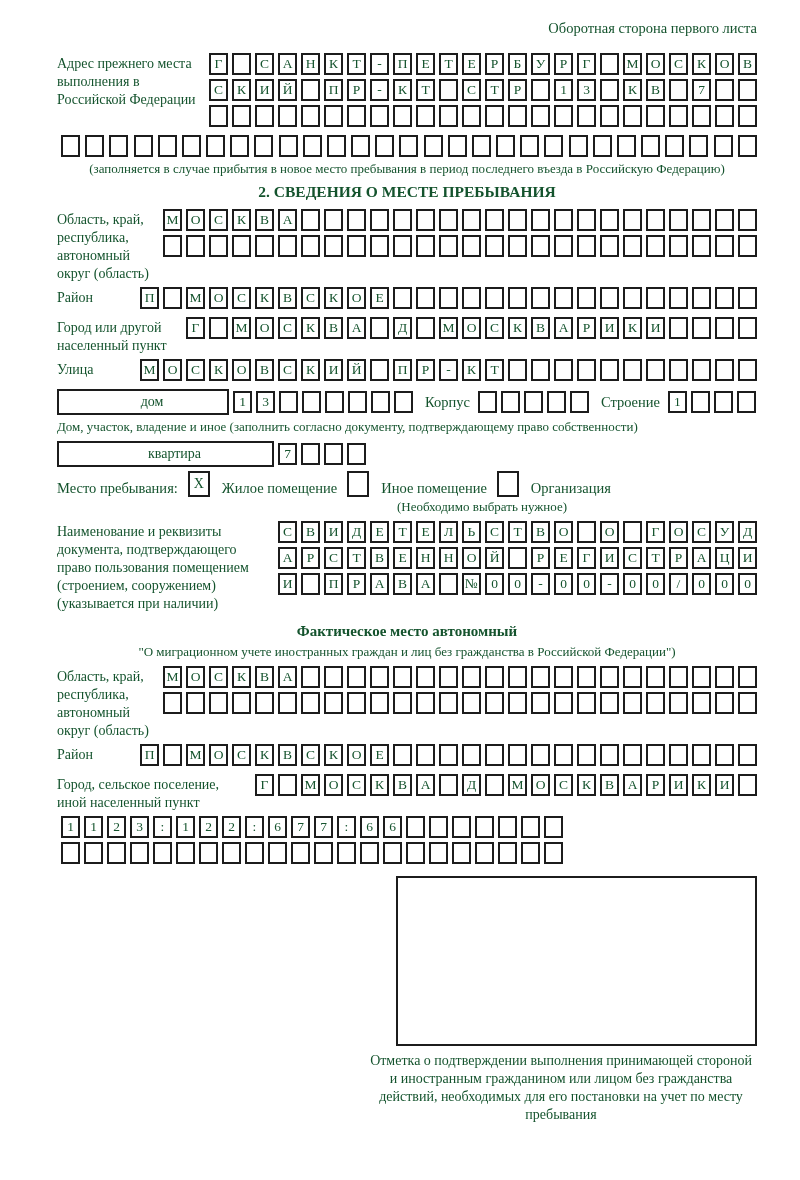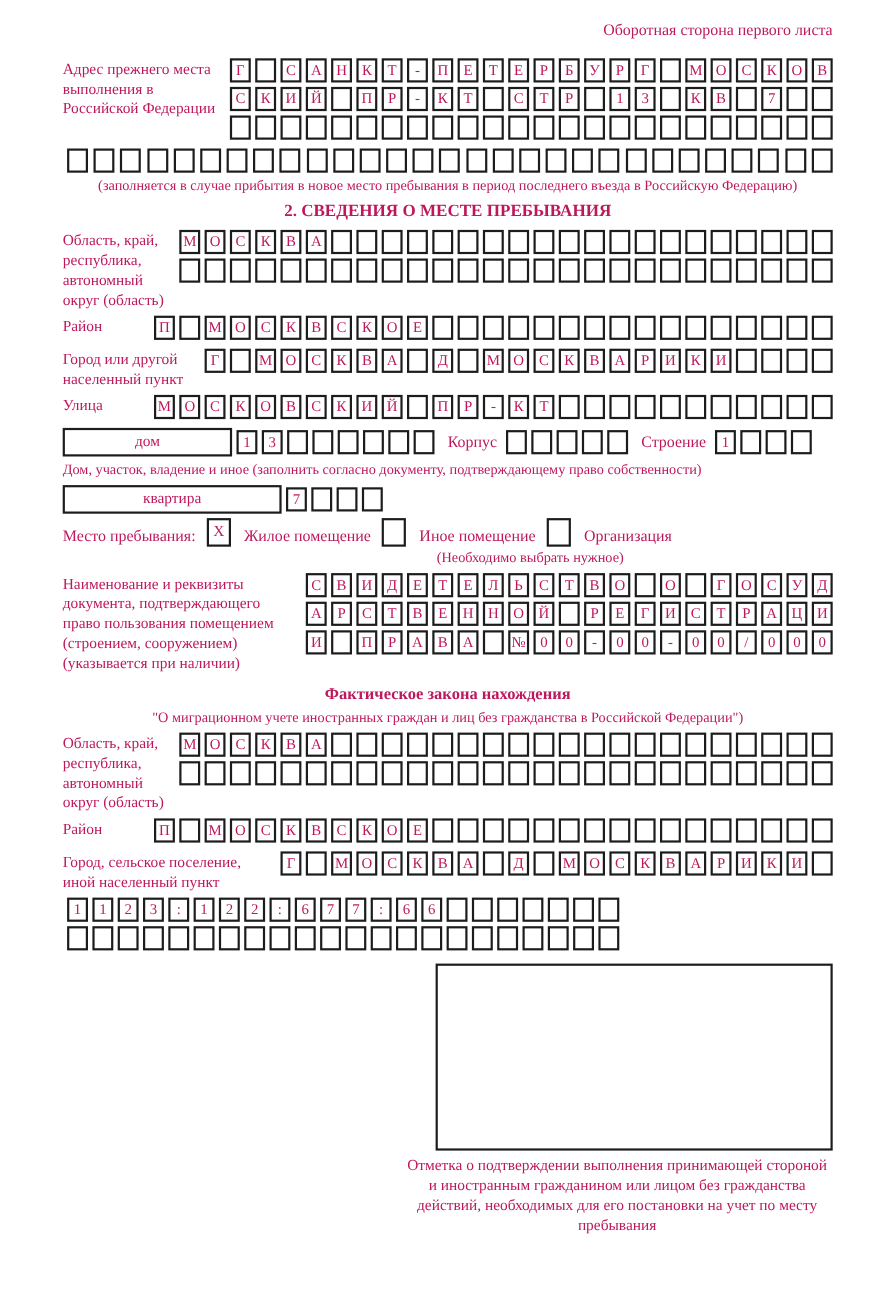--- a/index.html
+++ b/index.html
@@ -1,19 +1,19 @@
 <!DOCTYPE html>
 <html><head>
 <meta charset="utf-8">
 <style>
   html,body { margin:0; padding:0; background:#fff; }
   .page {
     width:800px; height:1180px; margin:0 auto; background:#fff;
     box-sizing:border-box; padding:20px 43px 0 57px;
-    font-family:"Liberation Serif","DejaVu Serif",serif; color:#be185d;
+    font-family:"Liberation Serif","DejaVu Serif",serif; color:#14532d;
     overflow:hidden; position:relative;
   }
   .header-note { text-align:right; font-size:14.5px; margin-bottom:16px; }
 
   .cell {
     flex:none; width:15px; height:18px; border:2px solid #1c1c1c;
     margin-left:4px; display:flex; align-items:center; justify-content:center;
     font-size:13.5px; line-height:1; background:#fff;
   }
   .crow { display:flex; justify-content:flex-end; margin-bottom:4px; }
@@ -24,21 +24,21 @@
   .frows { display:flex; flex-direction:column; }
 
   .note { font-size:13px; text-align:center; margin:0 0 6px; }
   .note-left { font-size:13px; text-align:left; margin:0 0 6px; }
   .sec-title { font-size:15.5px; font-weight:bold; text-align:center; margin:2px 0 8px; }
   .sub-title { font-size:15px; font-weight:bold; text-align:center; margin:10px 0 4px; }
 
   .house-row { display:flex; align-items:center; margin:2px 0 4px; }
   .wide-box {
     border:2px solid #1c1c1c; height:22px; display:flex; align-items:center;
-    justify-content:center; font-size:14px; flex:none; background:#fff;
+    justify-content:center; font-size:14px; flex:none; background:#fff;padding-left:18px;
   }
   .house-box { width:150px; }
   .apt-box { width:195px; }
   .inline-label { font-size:14.5px; margin:0 4px 0 12px; white-space:nowrap; }
 
   .stay-row { display:flex; align-items:flex-end; font-size:14.5px; margin:4px 0 2px; }
   .chk {
     flex:none; width:18px; height:22px; border:2px solid #1c1c1c;
     display:flex; align-items:center; justify-content:center; font-size:14px;
     margin:0 12px 0 10px; background:#fff;
@@ -451,21 +451,21 @@
           <div class="cell">0</div>
           <div class="cell">0</div>
           <div class="cell">/</div>
           <div class="cell">0</div>
           <div class="cell">0</div>
           <div class="cell">0</div>
         </div>
     </div>
   </div>
 
-  <div class="sub-title">Фактическое закона нахождения</div>
+  <div class="sub-title">Фактическое место автономный</div>
   <div class="note">"О миграционном учете иностранных граждан и лиц без гражданства в Российской Федерации")</div>
 
   <div class="field">
     <div class="flabel">Область, край, республика, автономный округ (область)</div>
     <div class="frows">
       <div class="crow">
           <div class="cell">М</div>
           <div class="cell">О</div>
           <div class="cell">С</div>
           <div class="cell">К</div>

